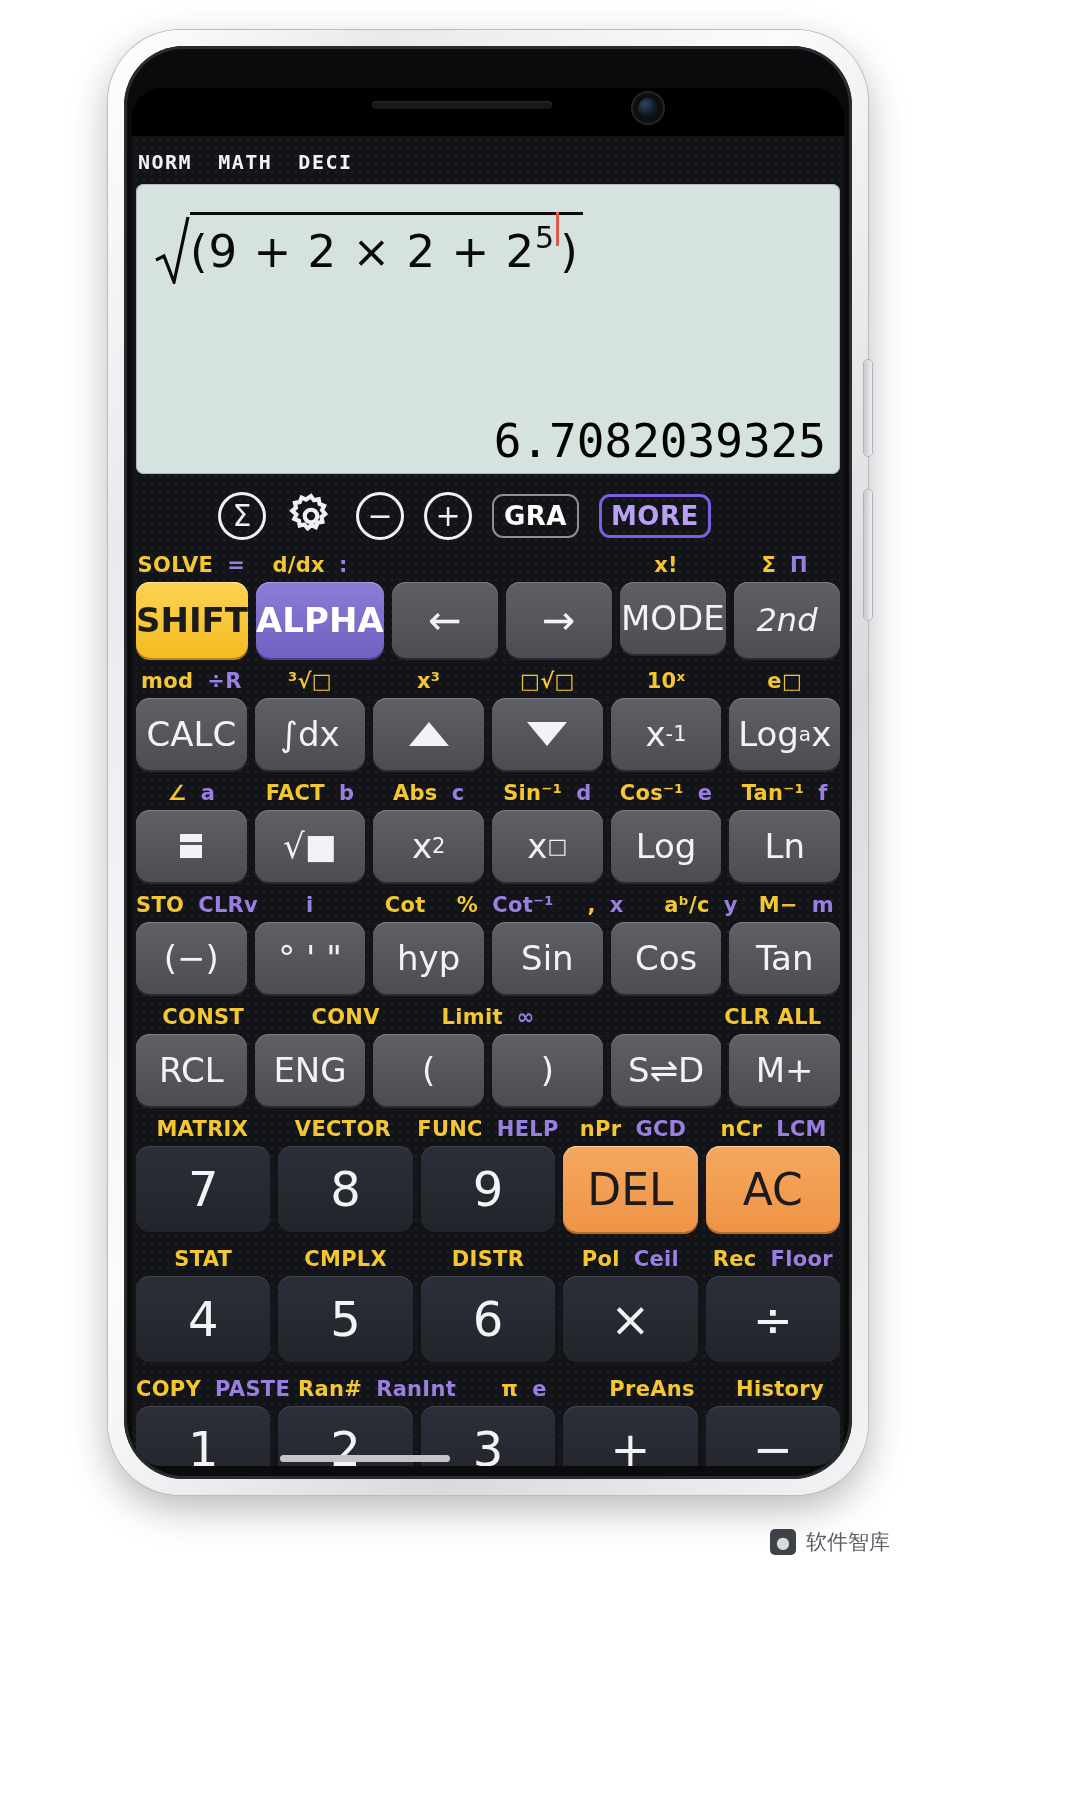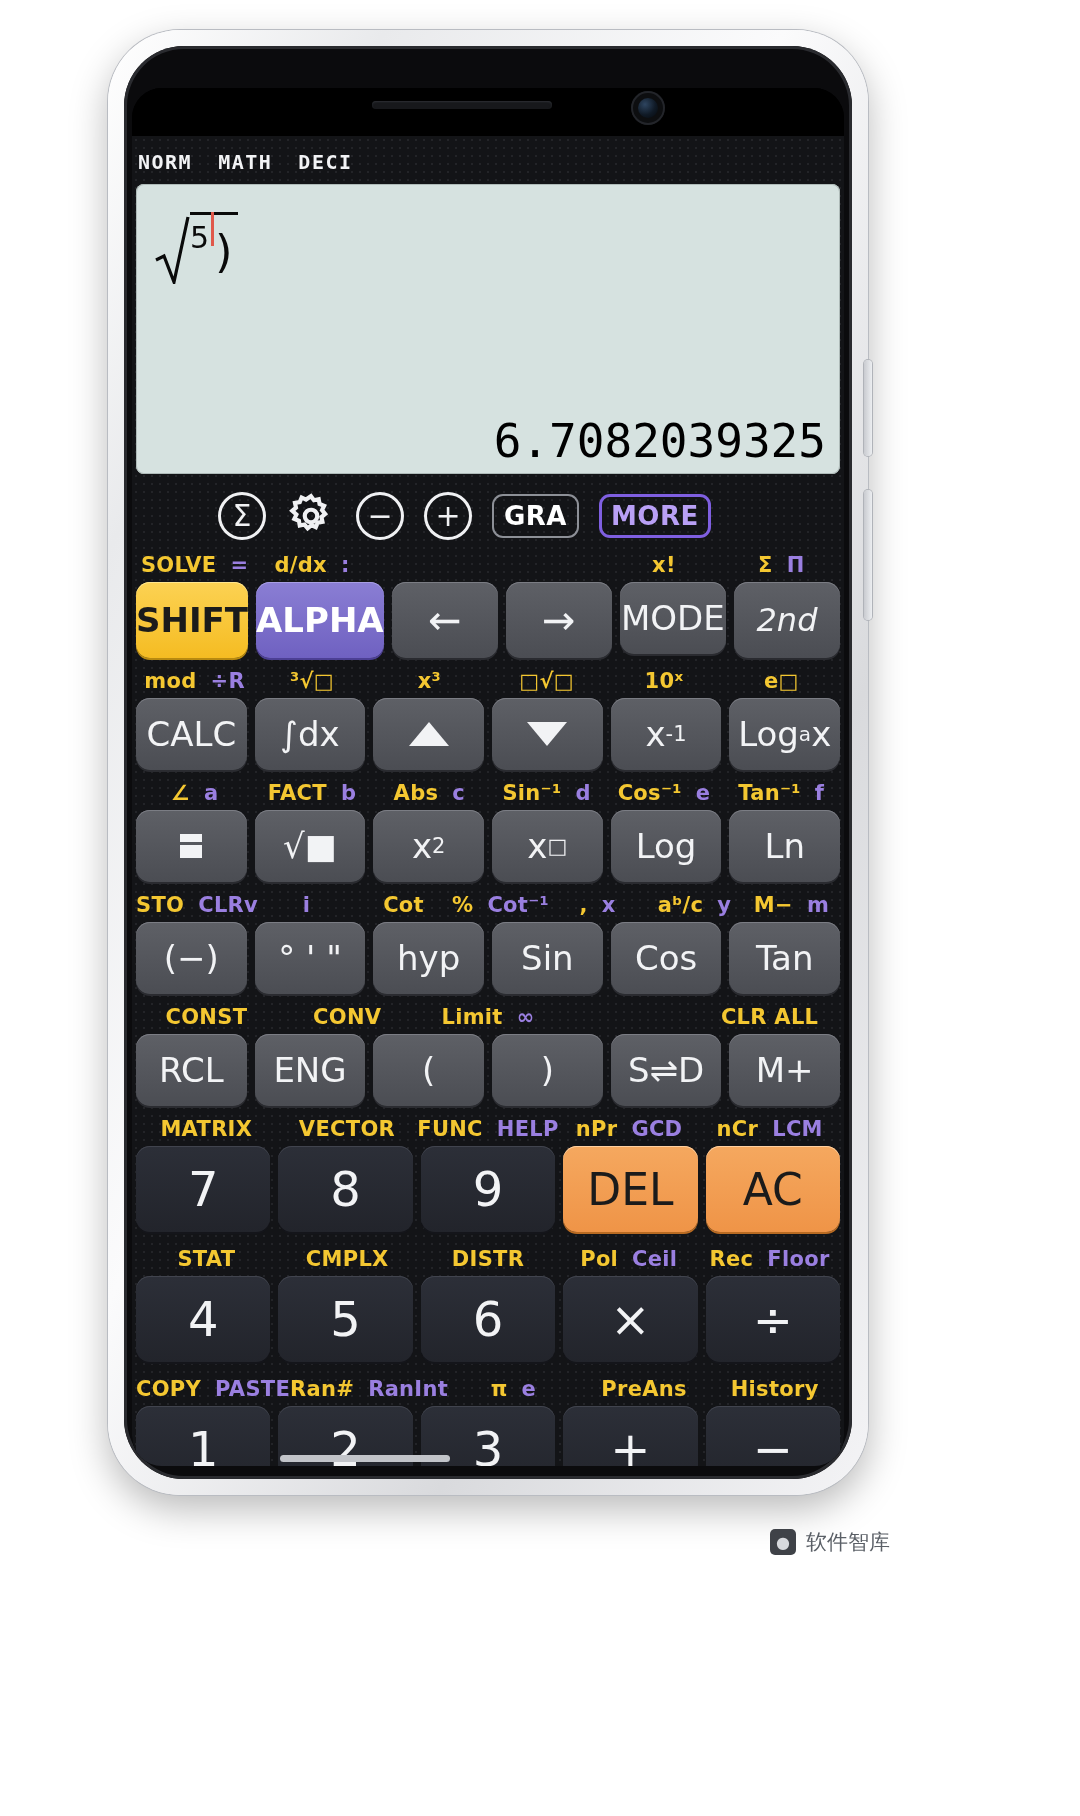--- a/index.html
+++ b/index.html
@@ -117,21 +117,21 @@
   .pill{
     height:44px; padding:0 12px; border-radius:11px; display:flex; align-items:center;
     font-family:"DejaVu Sans", sans-serif; font-weight:bold; font-size:26px; letter-spacing:.5px;
   }
   .pill.gra{ color:#fff; box-shadow:inset 0 0 0 2px #8d9097; }
   .pill.more{ color:#b9a0f5; box-shadow:inset 0 0 0 3px #7f5fe0; }
 
   
   .keypad{ position:absolute; left:4px; top:412px; width:704px; }
   .krow{ display:flex; gap:8px; margin-bottom:0; }
-  .lrow{ display:flex; height:34px; align-items:center; }
+  .lrow{ display:flex; height:34px; align-items:center;gap:8px; }
   .lcell{ display:flex; align-items:center; justify-content:center; gap:14px;
           font-family:"DejaVu Sans", sans-serif; font-size:21px; font-weight:bold; letter-spacing:.3px;}
   .ly{ color:#f4c731; }
   .lp{ color:#9a7fe0; }
 
   .key{
     flex:1; height:76px; border-radius:14px;
     display:flex; align-items:center; justify-content:center;
     color:#f2f3f5; font-family:"DejaVu Sans", sans-serif; font-size:34px;
     background:linear-gradient(180deg,#5e6066 0%,#4b4d53 100%);
@@ -206,20 +206,21 @@
 
       <div class="lcd">
         <div class="expr">
           <div class="sqrt-wrap">
             <div class="radical">
               <svg width="36" height="72" viewBox="0 0 36 72">
                 <path d="M2 48 L10 44 L20 70 L34 5" stroke="#0a0a0a" stroke-width="3.2" fill="none" stroke-linejoin="miter"></path>
               </svg>
             </div>
             <div class="radicand">
+              <span class="rtext">(9 + 2 × 2 + 2</span>
                 <span class="rtext sup">5</span>
                 <span class="caret"></span>
                 <span class="rtext">)</span>
             </div>
           </div>
         </div>
         <div class="result">6.7082039325</div>
       </div>
 
       <div class="toolbar">

